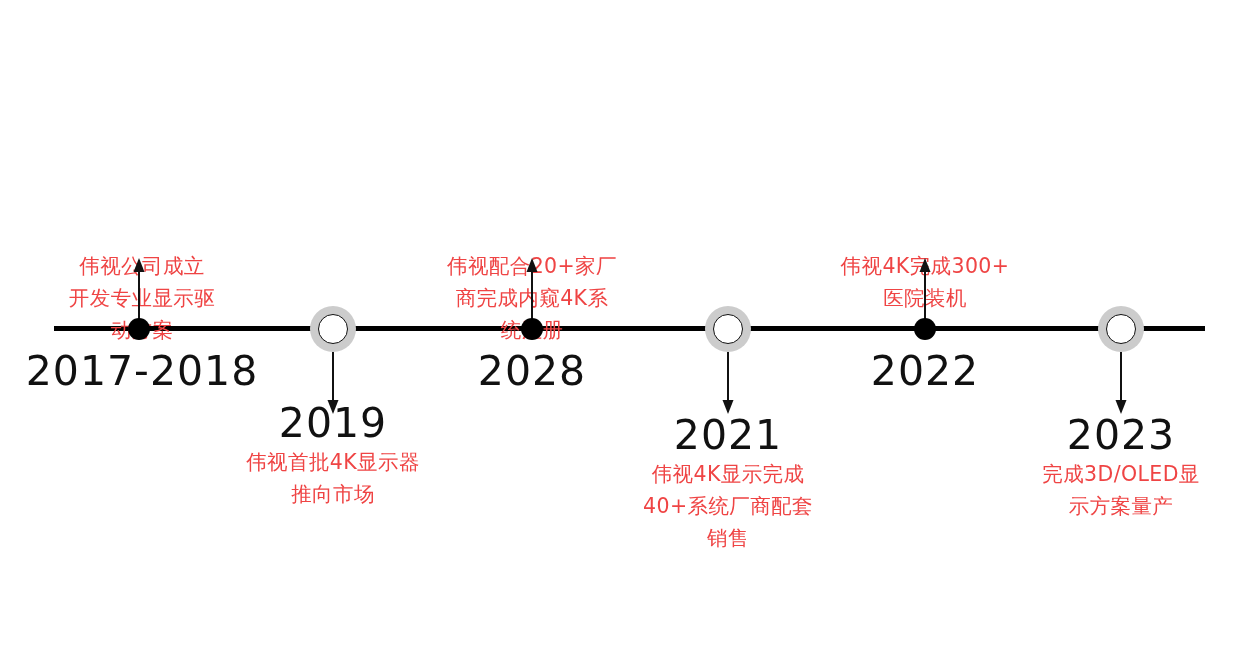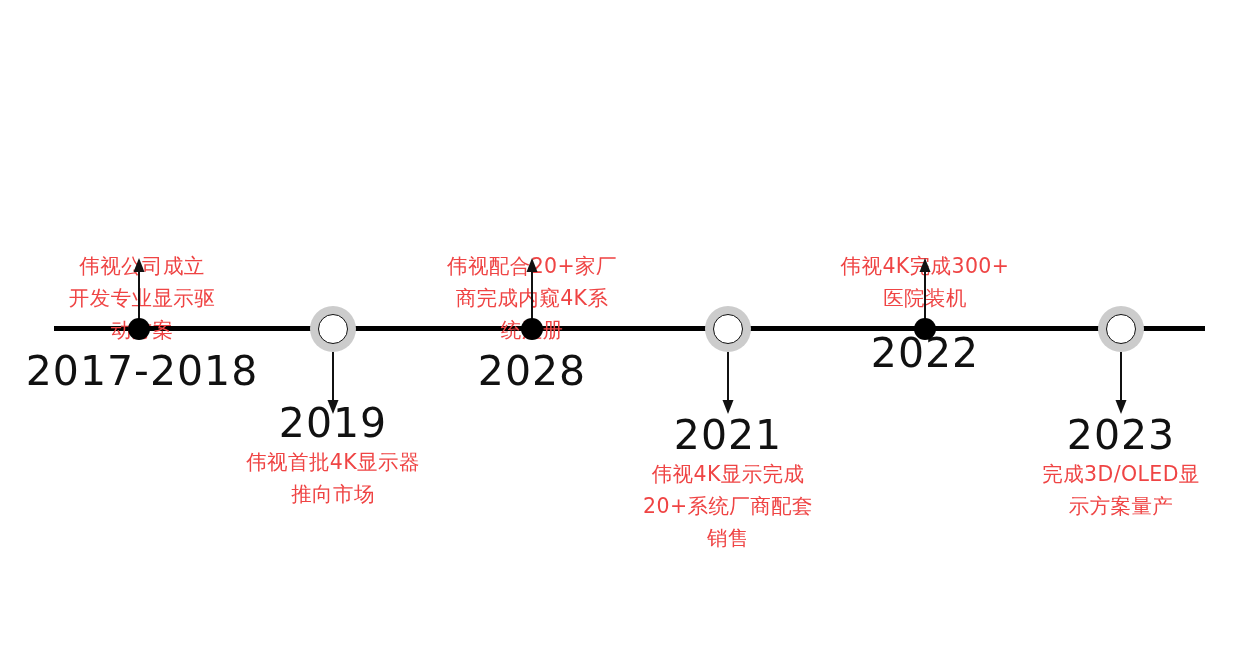--- a/index.html
+++ b/index.html
@@ -150,28 +150,28 @@
   </div>
   <div class="connector" style="left:728px; top:352px;">
     <svg width="18" height="62" viewBox="0 0 18 62">
       <line x1="9" y1="0" x2="9" y2="52" stroke="#111111" stroke-width="2"></line>
       <polygon points="9,62 14.5,48 3.5,48" fill="#111111"></polygon>
     </svg>
   </div>
   <div class="block block-bottom" style="left:728px; top:414px;">
     <div class="year">2021</div>
     <div class="desc">伟视4K显示完成
-20+系统厂商配套
+40+系统厂商配套
 销售</div>
   </div>
 
   <div class="block block-top" style="left: 925px; top: 250px;">
     <div class="desc">伟视4K完成300+
 医院装机</div>
-    <div class="year" style="margin-top:18px;">2022</div>
+    <div class="year" style="margin-top:36px;">2022</div>
   </div>
   <div class="connector" style="left:925px; top:258px;">
     <svg width="18" height="72" viewBox="0 0 18 72">
       <line x1="9" y1="72" x2="9" y2="10" stroke="#111111" stroke-width="2"></line>
       <polygon points="9,0 14.5,14 3.5,14" fill="#111111"></polygon>
     </svg>
   </div>
   <div class="node node-filled" style="left:925px;"></div>
 
   <div class="node node-hollow" style="left:1121px;">

